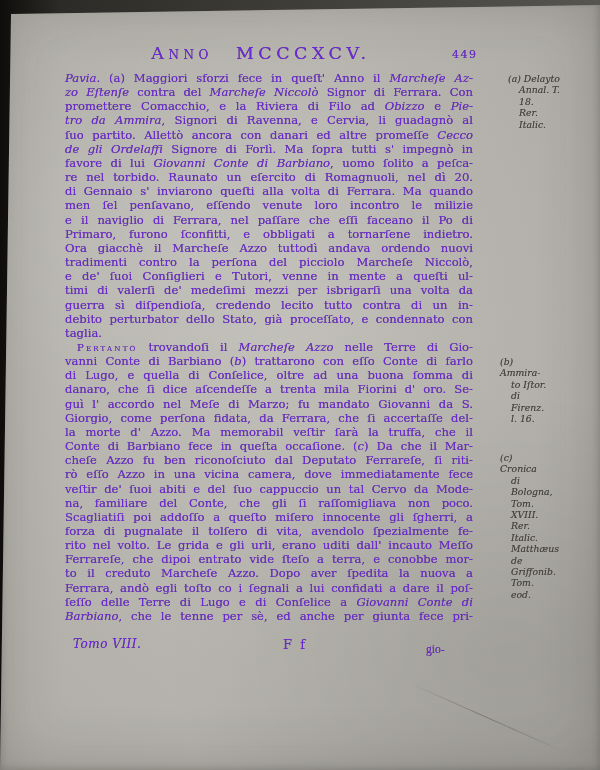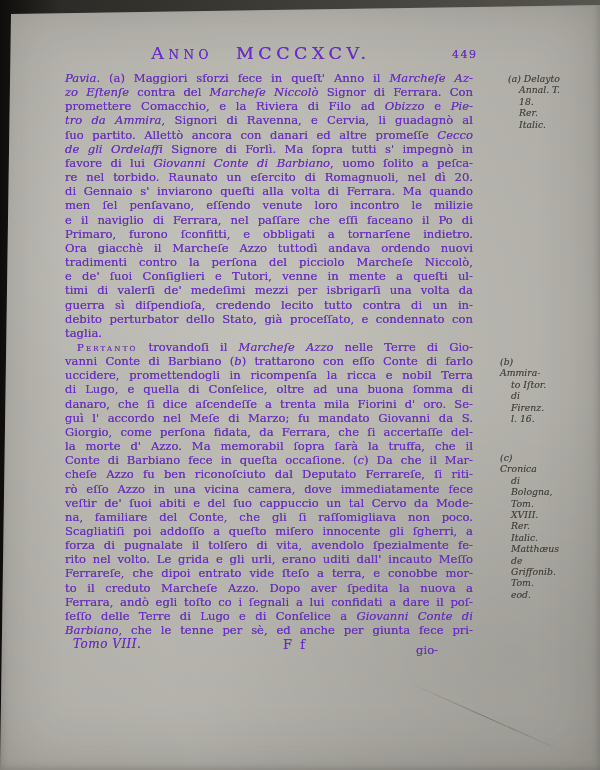--- a/index.html
+++ b/index.html
@@ -55,21 +55,21 @@
     font-style:italic;font-size:9.3px;line-height:11.4px;color:#45423c;
     text-shadow:0 0 0.5px rgba(70,66,60,0.6);
   }
   .margin-note .note-line{padding-left:11px;margin-left:44px;}
   .margin-note .note-line:first-child{padding-left:0;}
   .note-a{left:464px;top:73px;}
   .note-b{left:456px;top:356px;}
   .note-c{left:456px;top:452px;}
   .footer-volume{position:absolute;left:73px;top:637px;font-style:italic;font-size:12px;letter-spacing:0.5px;}
   .footer-signature{position:absolute;left:283px;top:637px;font-size:13px;letter-spacing:2px;}
-  .footer-catchword{position:absolute;left:416px;top:643px;font-size:11.6px;}
+  .footer-catchword{position:absolute;left:426px;top:643px;font-size:11.6px;font-family:Liberation Serif, serif;}
 </style>
 </head>
 <body>
 
 <div class="paper"></div>
 <div class="crease"></div>
 
 <div class="page-header ink">
   <span>Anno MCCCXCV.</span>
 </div>
@@ -93,26 +93,25 @@
       <div class="line"><span>tradimenti contro la perſona del picciolo Marcheſe Niccolò,</span></div>
       <div class="line"><span>e de' ſuoi Conſiglieri e Tutori, venne in mente a queſti ul-</span></div>
       <div class="line"><span>timi di valerſi de' medeſimi mezzi per isbrigarſi una volta da</span></div>
       <div class="line"><span>guerra sì diſpendioſa, credendo lecito tutto contra di un in-</span></div>
       <div class="line"><span>debito perturbator dello Stato, già proceſſato, e condennato con</span></div>
       <div class="line line-end"><span>taglia.</span></div>
     </div>
     <div>
       <div class="line indent"><span class="seg-sc">Pertanto</span><span> trovandoſi il </span><span class="seg-i">Marcheſe Azzo</span><span> nelle Terre di Gio-</span></div>
       <div class="line"><span>vanni Conte di Barbiano (</span><span class="seg-i">b</span><span>) trattarono con eſſo Conte di farlo</span></div>
-      <div class="line"><span>uccidere, promettendogli in ricompenſa la ricca e nobil Terra</span></div>
       <div class="line"><span>di Lugo, e quella di Conſelice, oltre ad una buona ſomma di</span></div>
       <div class="line"><span>danaro, che ſi dice aſcendeſſe a trenta mila Fiorini d' oro. Se-</span></div>
       <div class="line"><span>guì l' accordo nel Meſe di Marzo; fu mandato Giovanni da S.</span></div>
       <div class="line"><span>Giorgio, come perſona fidata, da Ferrara, che ſi accertaſſe del-</span></div>
-      <div class="line"><span>la morte d' Azzo. Ma memorabil ſopra ſarà la truffa, che il</span></div>
+      <div class="line"><span>la morte d' Azzo. Ma memorabil veſtir ſarà la truffa, che il</span></div>
       <div class="line"><span>Conte di Barbiano fece in queſta occaſione. (</span><span class="seg-i">c</span><span>) Da che il Mar-</span></div>
       <div class="line"><span>cheſe Azzo fu ben riconoſciuto dal Deputato Ferrareſe, ſi riti-</span></div>
       <div class="line"><span>rò eſſo Azzo in una vicina camera, dove immediatamente fece</span></div>
       <div class="line"><span>veſtir de' ſuoi abiti e del ſuo cappuccio un tal Cervo da Mode-</span></div>
       <div class="line"><span>na, familiare del Conte, che gli ſi raſſomigliava non poco.</span></div>
       <div class="line"><span>Scagliatiſi poi addoſſo a queſto miſero innocente gli ſgherri, a</span></div>
       <div class="line"><span>forza di pugnalate il tolſero di vita, avendolo ſpezialmente fe-</span></div>
       <div class="line"><span>rito nel volto. Le grida e gli urli, erano uditi dall' incauto Meſſo</span></div>
       <div class="line"><span>Ferrareſe, che dipoi entrato vide ſteſo a terra, e conobbe mor-</span></div>
       <div class="line"><span>to il creduto Marcheſe Azzo. Dopo aver ſpedita la nuova a</span></div>

